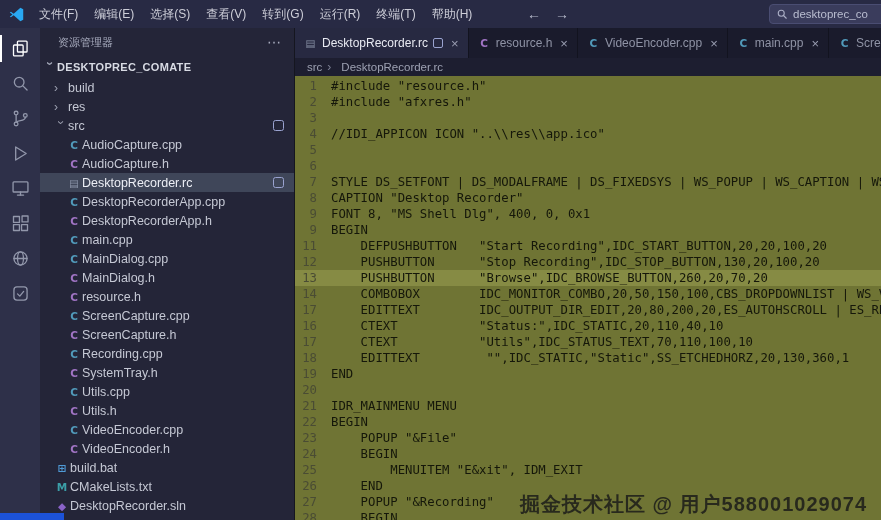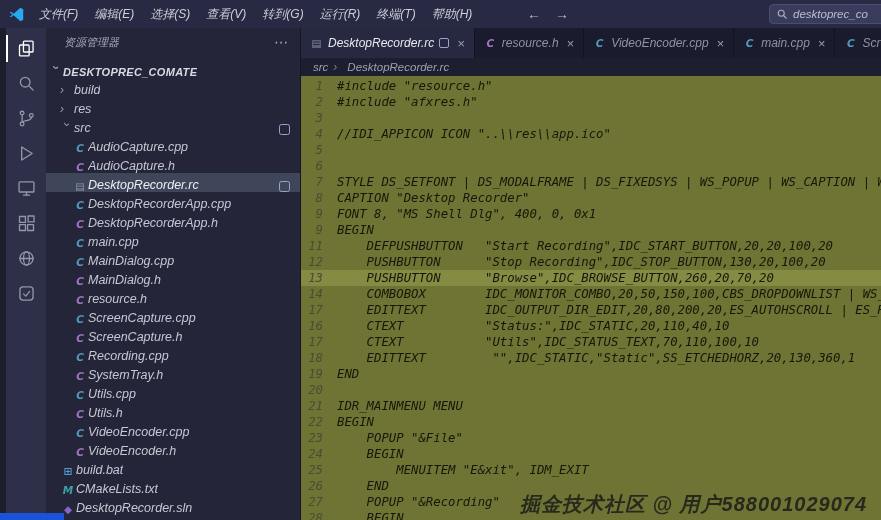--- a/index.html
+++ b/index.html
@@ -1,40 +1,40 @@
 <!DOCTYPE html>
 <html><head>
 <meta charset="utf-8">
 <style>
   * { margin:0; padding:0; box-sizing:border-box; }
   body { background:#14151f; font-family:"Liberation Sans", sans-serif; }
-  .app { position:relative; width:881px; height:520px; overflow:hidden; background:#1d1e2b;font-style:italic; }
+  .app { position:relative; width:881px; height:520px; overflow:hidden; background:#1d1e2b; }
 
   
   .titlebar { height:28px; background:#282a44; display:flex; align-items:center; color:#cdced8; font-size:12px; }
   .logo { margin:0 6px 0 8px; display:flex; align-items:center; }
   .menu-item { padding:0 8px; height:20px; line-height:20px; border-radius:4px; cursor:default; white-space:nowrap; }
   .nav-arrows { margin-left:auto; display:flex; gap:14px; color:#b9bdce; font-size:14px; }
   .searchbox { margin-left:200px; margin-right:-8px; width:120px; height:20px; background:#3a3c5c; border:1px solid #4a4d72; border-radius:4px; display:flex; align-items:center; gap:5px; padding:0 6px; color:#b9bdd0; font-size:11.5px; white-space:nowrap; overflow:hidden; }
 
   
-  .main { display:flex; height:492px;margin-left:6px; }
+  .main { display:flex; height:492px; }
 
   
   .activitybar { width:40px; background:#2e3049; display:flex; flex-direction:column; align-items:center; padding-top:3px; flex:none; }
   .act-icon { position:relative; width:40px; height:35px; display:flex; align-items:center; justify-content:center; color:#9297ab; }
   .act-icon.active { color:#ffffff; }
   .act-icon.active::before { content:''; position:absolute; left:0; top:4px; bottom:4px; width:2px; background:#ffffff; }
 
   
   .sidebar { width:255px; background:#242538; flex:none; display:flex; flex-direction:column; border-right:1px solid #15161f; overflow:hidden; }
   .sb-head { height:28px; display:flex; align-items:center; justify-content:space-between; padding:0 12px 0 18px; color:#a6aabc; font-size:11px; flex:none; }
   .sb-more { font-size:14px; color:#a6aabc; letter-spacing:1px; }
   .tree { flex:1; overflow:hidden; font-size:12.5px; color:#c5c8d4; }
-  .tree-row { display:flex; align-items:flex-end; height:19px; cursor:default; white-space:nowrap; overflow:hidden; }
+  .tree-row { display:flex; align-items:center; height:19px; cursor:default; white-space:nowrap; overflow:hidden; }
   .tree-row.root { height:22px; padding-left:3px; font-weight:bold; font-size:11px; color:#d8dbe4; letter-spacing:0.3px; }
   .tree-row.lvl1 { padding-left:14px; }
   .tree-row.lvl2 { padding-left:26px; }
   .tree-row.selected { background:#3f4659; color:#eceef5; }
   .chev { display:inline-block; width:14px; color:#9ca0b0; font-size:12px; flex:none; transform-origin:45% 55%; }
   .chev.expanded { transform:rotate(90deg); }
   .ficon { display:inline-block; width:16px; text-align:center; font-size:10.5px; font-weight:bold; flex:none; font-family:"DejaVu Sans", sans-serif; }
   .tree-label { overflow:hidden; text-overflow:clip; }
   .badge { margin-left:auto; margin-right:10px; width:11px; height:11px; border:1.2px solid #9aa3d0; border-radius:2.5px; flex:none; }
 

